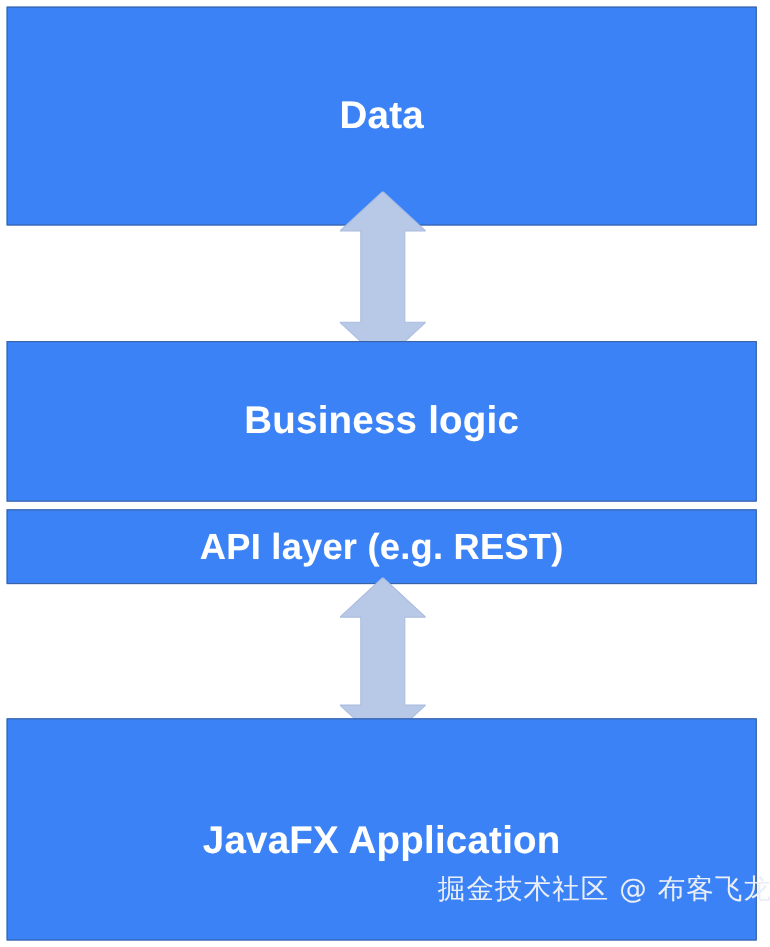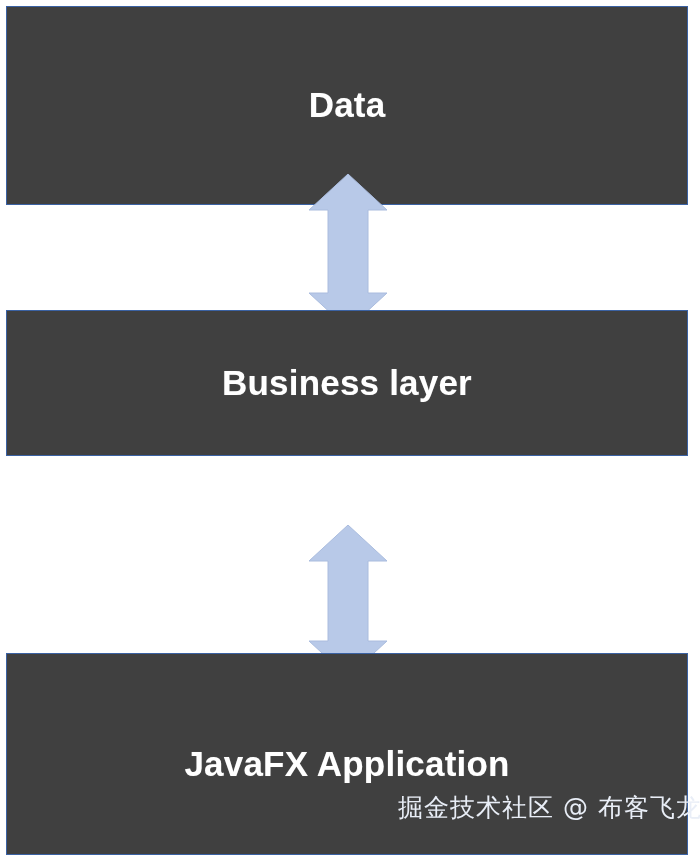--- a/index.html
+++ b/index.html
@@ -15,21 +15,21 @@
     width: 700px;
     height: 861px;
     background: #ffffff;
     overflow: hidden;
   }
   .layer-box {
     position: absolute;
     left: 6px;
     width: 682px;
     box-sizing: border-box;
-    background: #404040;
+    background: #3b82f6;
     border: 1px solid #3b62a3;
     display: flex;
     align-items: center;
     justify-content: center;
   }
   .layer-label {
     color: #ffffff;
     font-weight: bold;
     letter-spacing: 0.2px;
     text-align: center;
@@ -76,23 +76,26 @@
     <span class="layer-label">Data</span>
   </div>
 
   <div class="arrow" id="arrow-top">
     <svg viewBox="0 0 78 155" preserveAspectRatio="none" aria-hidden="true">
       <polygon points="39,0 78,36 59,36 59,119 78,119 39,155 0,119 19,119 19,36 0,36" fill="#b8c9e8" stroke="#aabcde" stroke-width="1"></polygon>
     </svg>
   </div>
 
   <div class="layer-box" id="box-business">
-    <span class="layer-label">Business layer</span>
+    <span class="layer-label">Business logic</span>
   </div>
 
+  <div class="layer-box" id="box-api">
+    <span class="layer-label">API layer (e.g. REST)</span>
+  </div>
 
   <div class="arrow" id="arrow-bottom">
     <svg viewBox="0 0 78 152" preserveAspectRatio="none" aria-hidden="true">
       <polygon points="39,0 78,36 59,36 59,116 78,116 39,152 0,116 19,116 19,36 0,36" fill="#b8c9e8" stroke="#aabcde" stroke-width="1"></polygon>
     </svg>
   </div>
 
   <div class="layer-box" id="box-javafx">
     <span class="layer-label">JavaFX Application</span>
   </div>

